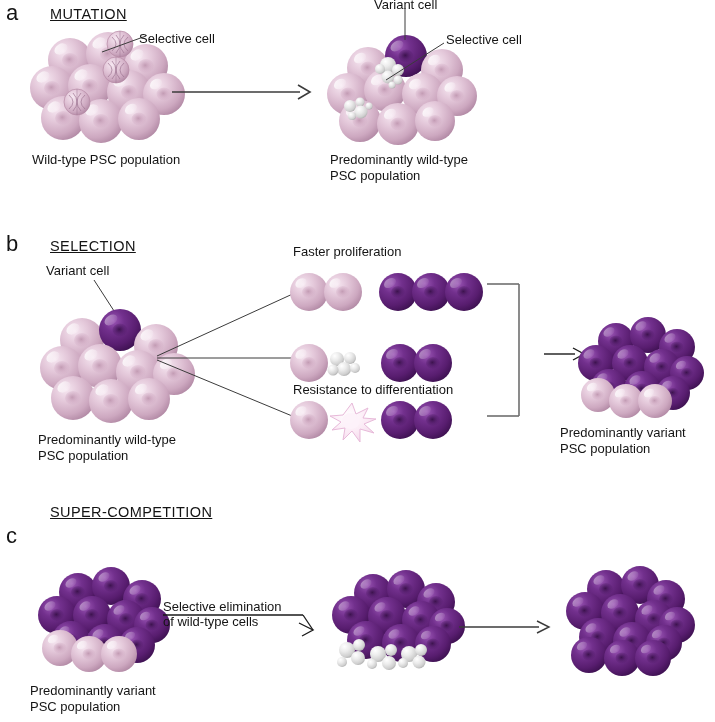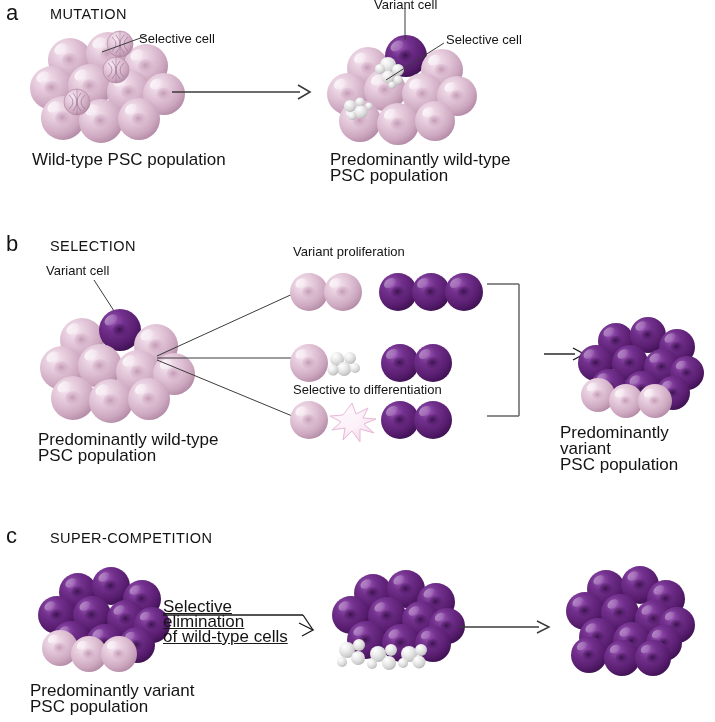--- a/index.html
+++ b/index.html
@@ -25,23 +25,24 @@
     font-weight: 400;
     line-height: 1;
     color: #141414;
     font-family: "Liberation Sans", sans-serif;
   }
   .panel-title {
     font-size: 14.5px;
     letter-spacing: 0.4px;
     color: #141414;
     white-space: nowrap;
+    text-decoration: underline;
   }
   .caption {
-    font-size: 17px;
+    font-size: 13px;
     line-height: 16px;
     color: #141414;
     white-space: pre-line;
   }
   .annot {
     font-size: 13px;
     line-height: 16px;
     color: #141414;
     white-space: nowrap;
   }
@@ -338,21 +339,21 @@
 
   <div class="abs caption" style="left:38px; top:432px;">Predominantly wild-type
 PSC population</div>
 
   <svg class="abs" style="left:155px; top:288px;" width="146" height="134">
     <line x1="2" y1="68" x2="142" y2="4" stroke="#3b3b3b" stroke-width="1"></line>
     <line x1="2" y1="70" x2="142" y2="70" stroke="#3b3b3b" stroke-width="1"></line>
     <line x1="2" y1="72" x2="142" y2="130" stroke="#3b3b3b" stroke-width="1"></line>
   </svg>
 
-  <div class="abs mech-label" style="left:293px; top:244px;">Variant proliferation</div>
+  <div class="abs mech-label" style="left:293px; top:244px;">Faster proliferation</div>
   <svg class="abs" style="left:288px; top:272px;" width="190" height="40" viewBox="0 0 190 40">
     <g>
       <g>
           <circle cx="21" cy="20" r="19" fill="url(#gWild)"></circle>
           <ellipse cx="21" cy="20" rx="7" ry="6" fill="url(#gWildDimple)"></ellipse>
           <ellipse cx="13" cy="11" rx="6" ry="4.3" fill="url(#gSpec)" transform="rotate(-32 13 11)"></ellipse>
         </g>
       <g>
           <circle cx="55" cy="20" r="19" fill="url(#gWild)"></circle>
           <ellipse cx="55" cy="20" rx="7" ry="6" fill="url(#gWildDimple)"></ellipse>
@@ -398,21 +399,21 @@
           <ellipse cx="104" cy="11" rx="6.5" ry="4.3" fill="url(#gSpec)" opacity="0.5" transform="rotate(-32 104 11)"></ellipse>
         </g>
       <g>
           <circle cx="145" cy="20" r="19" fill="url(#gVar)"></circle>
           <ellipse cx="145" cy="20" rx="7" ry="6" fill="url(#gVarDimple)"></ellipse>
           <ellipse cx="137" cy="11" rx="6.5" ry="4.3" fill="url(#gSpec)" opacity="0.5" transform="rotate(-32 137 11)"></ellipse>
         </g>
     </g>
   </svg>
 
-  <div class="abs mech-label" style="left:293px; top:382px;">Selective to differentiation</div>
+  <div class="abs mech-label" style="left:293px; top:382px;">Resistance to differentiation</div>
   <svg class="abs" style="left:288px; top:399px;" width="190" height="46" viewBox="0 0 190 46">
     <g>
         <circle cx="21" cy="21" r="19" fill="url(#gWild)"></circle>
         <ellipse cx="21" cy="21" rx="7" ry="6" fill="url(#gWildDimple)"></ellipse>
         <ellipse cx="13" cy="12" rx="6" ry="4.3" fill="url(#gSpec)" transform="rotate(-32 13 12)"></ellipse>
       </g>
     <g>
       <path d="M64 4 L68 15 L80 9 L75 19 L88 20 L76 25 L86 34 L72 30 L72 43 L64 32 L55 41 L57 29 L44 31 L53 23 L42 17 L55 16 Z" fill="url(#gDiff)" stroke="#e7b9d9" stroke-width="1"></path>
       <ellipse cx="63" cy="22" rx="9" ry="8" fill="#fdf2fa" opacity="0.9"></ellipse>
     </g>
@@ -509,21 +510,21 @@
           <ellipse cx="77" cy="86" rx="6" ry="5" fill="url(#gWildDimple)"></ellipse>
           <ellipse cx="71" cy="78" rx="5.5" ry="3.8" fill="url(#gSpec)" transform="rotate(-32 71 78)"></ellipse>
         </g>
     </g>
   </svg>
 
   <div class="abs caption" style="left:560px; top:425px; text-align:left;">Predominantly variant
 PSC population</div>
 
   <div class="abs panel-letter" style="left:6px; top:525px;">c</div>
-  <div class="abs panel-title" style="left:50px; top:530px;">SUPER-COMPETITION</div>
+  <div class="abs panel-title" style="left:50px; top:504px;">SUPER-COMPETITION</div>
 
   <svg class="abs" style="left:38px; top:565px;" width="130" height="110" viewBox="0 0 130 110">
     <g>
       <g>
           <circle cx="40" cy="27" r="19" fill="url(#gVar)"></circle>
           <ellipse cx="40" cy="27" rx="7" ry="6" fill="url(#gVarDimple)"></ellipse>
           <ellipse cx="33" cy="18" rx="6" ry="4" fill="url(#gSpec)" opacity="0.5" transform="rotate(-32 33 18)"></ellipse>
         </g>
       <g>
           <circle cx="73" cy="21" r="19" fill="url(#gVar)"></circle>
@@ -585,21 +586,21 @@
           <circle cx="81" cy="89" r="18" fill="url(#gWild)"></circle>
           <ellipse cx="81" cy="89" rx="6.5" ry="5.5" fill="url(#gWildDimple)"></ellipse>
           <ellipse cx="74" cy="80" rx="5.5" ry="3.8" fill="url(#gSpec)" transform="rotate(-32 74 80)"></ellipse>
         </g>
     </g>
   </svg>
 
   <div class="abs caption" style="left:30px; top:683px;">Predominantly variant
 PSC population</div>
 
-  <div class="abs" style="left:163px; top:599px; width:150px;text-decoration:underline;">
+  <div class="abs" style="left:163px; top:599px; width:150px;">
     <div class="caption" style="text-align:left; line-height:15px;">Selective elimination
 of wild-type cells</div>
   </div>
   <svg class="abs" style="left:163px; top:613px;" width="152" height="22">
     <line x1="0" y1="2" x2="140" y2="2" stroke="#1a1a1a" stroke-width="1.3"></line>
     <path d="M136 10 L150 17 L139 23" fill="none" stroke="#1a1a1a" stroke-width="1.3"></path>
     <line x1="140" y1="2" x2="150" y2="17" stroke="#1a1a1a" stroke-width="1.3"></line>
   </svg>
 
   <svg class="abs" style="left:333px; top:570px;" width="130" height="105" viewBox="0 0 130 105">

